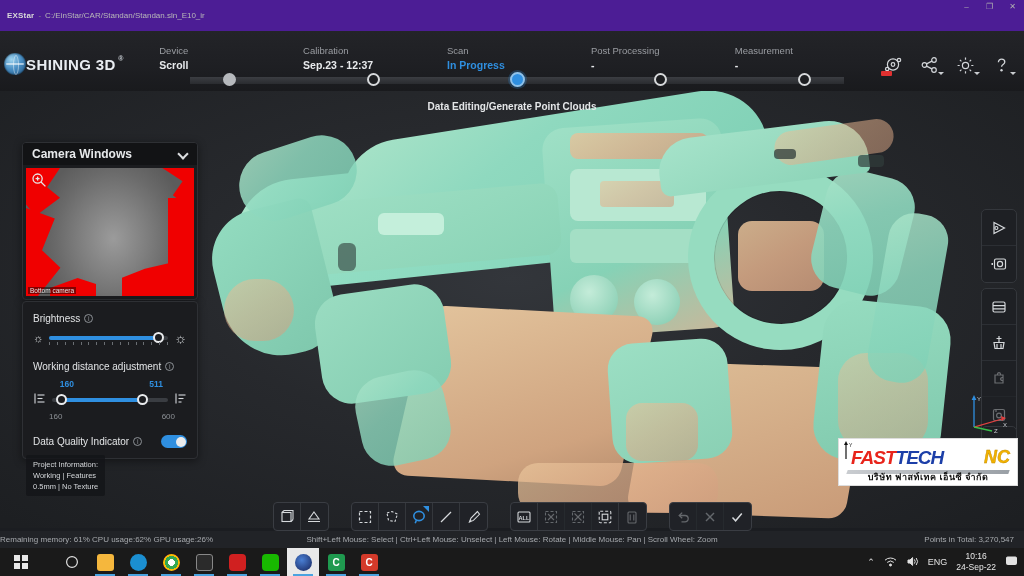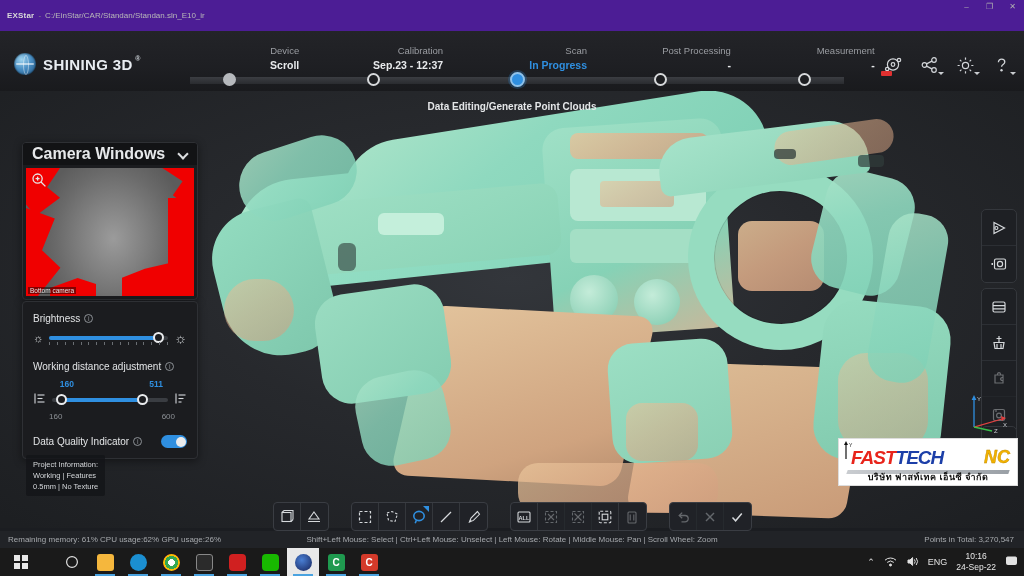--- a/index.html
+++ b/index.html
@@ -23,21 +23,21 @@
     width: 23px; height: 13px; display: flex; align-items: center; justify-content: center;
     color: #b0b0b0; font-size: 8px; line-height: 1;
   }
 
   
   .header {
     height: 60px; position: relative;
     background: linear-gradient(180deg,#232428 0%, #1e1f23 60%, #191a1d 100%);
     z-index: 30;
   }
-  .brand { position: absolute; left: 14px; top: 22px; display: flex; align-items: center; gap: 7px; }
+  .brand { position: absolute; left: 4px; top: 22px; display: flex; align-items: center; }
   .globe {
     width: 22px; height: 22px; border-radius: 50%;
     background: radial-gradient(circle at 34% 30%, #9fd4ef 0%, #4a8fc4 45%, #1d4f7d 100%);
     position: relative; box-shadow: 0 0 2px #000 inset;
   }
   .globe::before {
     content: ""; position: absolute; left: 2px; top: 10px; width: 18px; height: 2px;
     background: rgba(255,255,255,.55); border-radius: 2px;
   }
   .globe::after {
@@ -46,21 +46,21 @@
   }
   .brandtext { font-size: 15px; font-weight: bold; color: #e9edf2; letter-spacing: .4px; position: relative; }
   .brandtext .reg { font-size: 7px; position: absolute; top: -1px; right: -8px; color: #cfd5db; }
 
   
   .steps { position: absolute; left: 190px; right: 180px; top: 0; height: 60px; }
   .stepline {
     position: absolute; left: 0; right: 0; top: 46px; height: 7px;
     background: linear-gradient(180deg,#3b3d42,#2a2c30);
   }
-  .step { position: absolute; top: 14px; width: 140px; margin-left: -70px; text-align: right; }
+  .step { position: absolute; top: 14px; width: 140px; margin-left: -70px; text-align: left; }
   .step .lbl { font-size: 9.5px; color: #9a9da2; line-height: 12px; }
   .step .val { font-size: 10.5px; font-weight: bold; color: #e8eaec; line-height: 14px; margin-top: 1px; }
   .step.active .lbl { color: #9a9da2; }
   .step.active .val { color: #2f8fe0; }
   .dot {
     position: absolute; top: 42px; width: 13px; height: 13px; margin-left: -6.5px; border-radius: 50%;
     background: #1d1e21; border: 2.5px solid #d7d9db;
   }
   .dot.done { background: #b6b9bd; border-color: #b6b9bd; }
   .dot.active {
@@ -96,21 +96,21 @@
   
   .panel {
     position: absolute; left: 22px; width: 176px;
     background: #1b1c1f; border: 1px solid #2e3034; border-radius: 4px;
     box-shadow: 0 2px 8px rgba(0,0,0,.45);
   }
   .panel-hd {
     height: 22px; background: #121315; border-radius: 3px 3px 0 0;
     display: flex; align-items: center; padding: 0 9px; position: relative;
   }
-  .panel-hd .t { font-size: 16px; font-weight: bold; color: #e7e9eb; }
+  .panel-hd .t { font-size: 12px; font-weight: bold; color: #e7e9eb; }
   .chev { position: absolute; right: 9px; top: 7px; width: 9px; height: 6px; }
   .chev::before {
     content: ""; position: absolute; left: 0; top: 0; width: 6px; height: 6px;
     border-right: 2px solid #dcdee0; border-bottom: 2px solid #dcdee0;
     transform: rotate(45deg);
   }
 
   #cam-panel { top: 69px; }
   .cam-body { position: relative; height: 128px; margin: 3px; overflow: hidden; background: #555; }
   .cam-img {
@@ -207,21 +207,21 @@
 
   
   .gizmo { position: absolute; right: 12px; bottom: 95px; width: 44px; height: 40px; }
 
   
   .statusbar {
     position: absolute; left: 0; right: 0; bottom: 28px; height: 17px;
     background: #212327; display: flex; align-items: center;
   }
   .statusbar .s { font-size: 8px; color: #a6a9ad; white-space: nowrap; }
-  .s-left { margin-left: 8px; }
+  .s-left { }
   .s-mid { position: absolute; left: 50%; transform: translateX(-50%); text-align: center; }
   .s-right { position: absolute; right: 10px; }
 
   
   .taskbar {
     position: absolute; left: 0; right: 0; bottom: 0; height: 28px;
     background: #1a1a1a; display: flex; align-items: center;
   }
   .startbtn { width: 42px; height: 28px; display: flex; align-items: center; justify-content: center; }
   .winlogo { width: 14px; height: 14px; display: grid; grid-template-columns: 1fr 1fr; grid-gap: 1.5px; }

